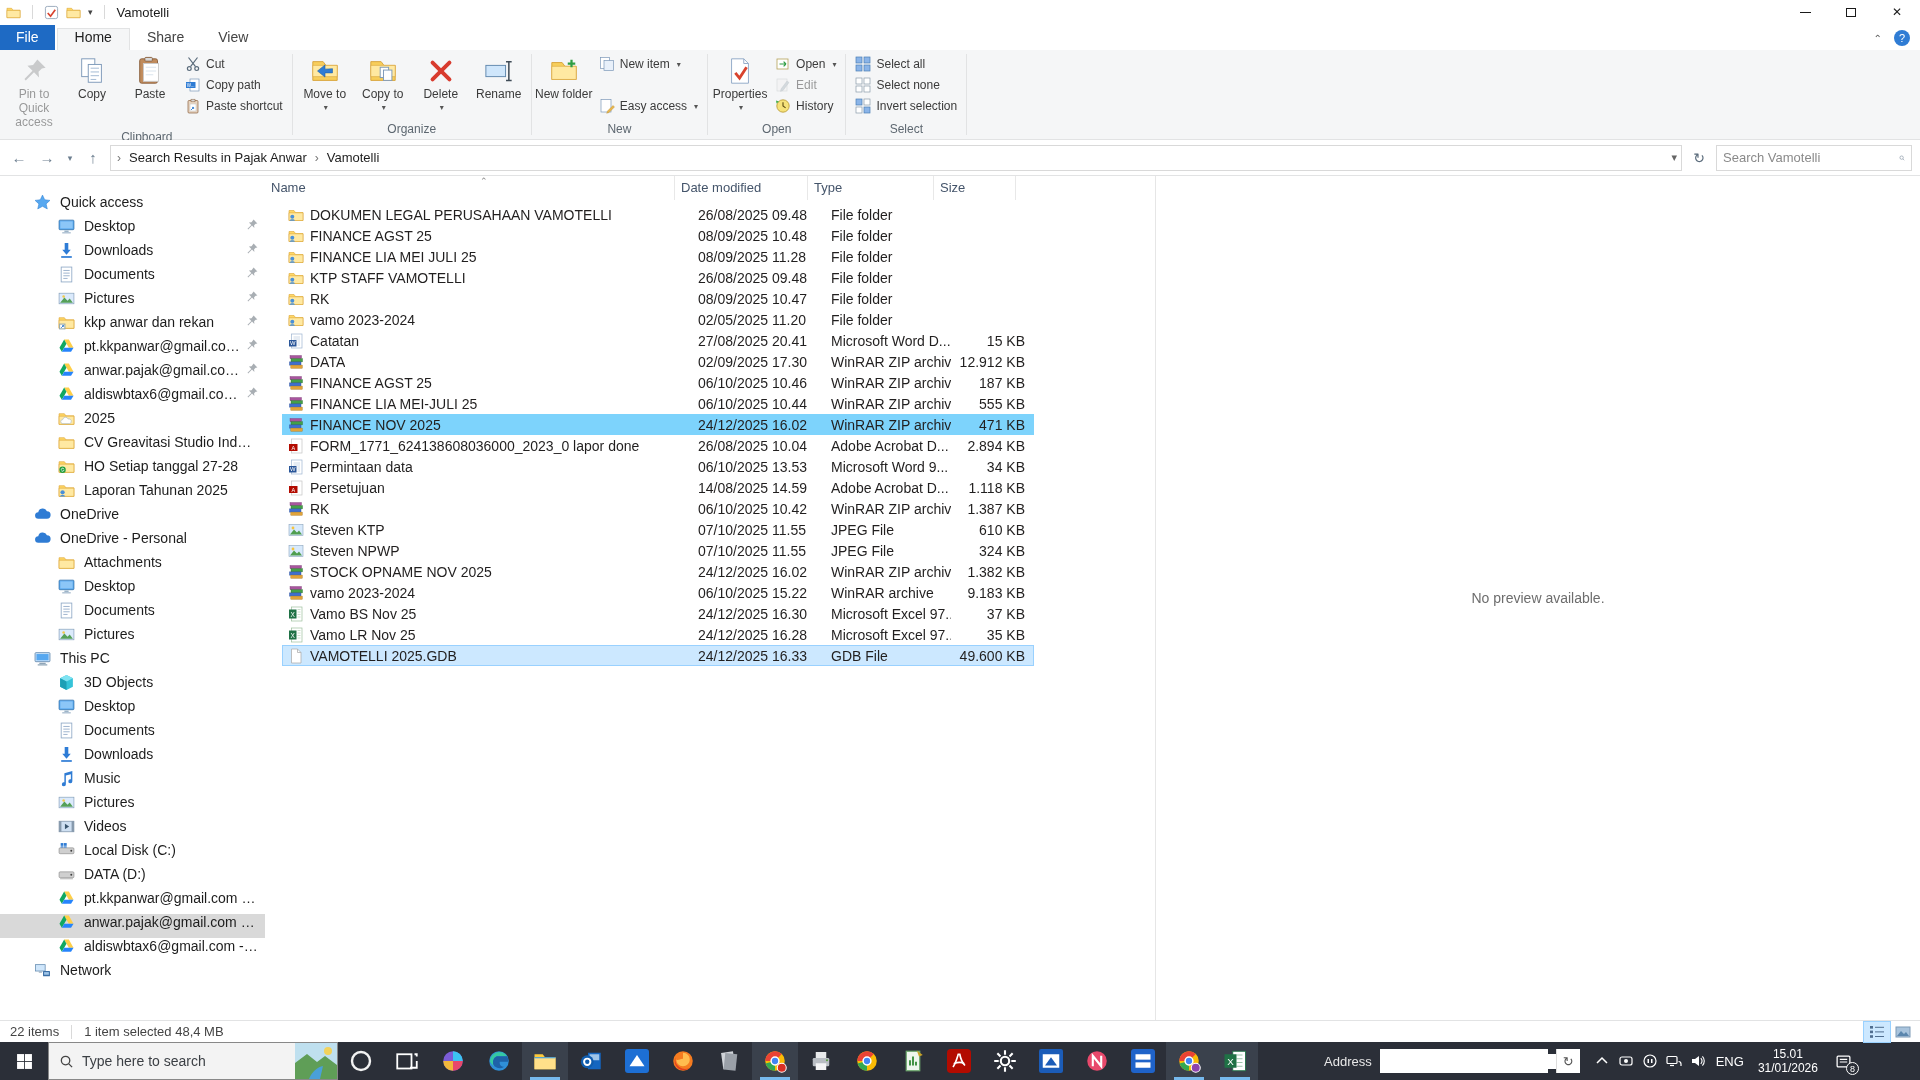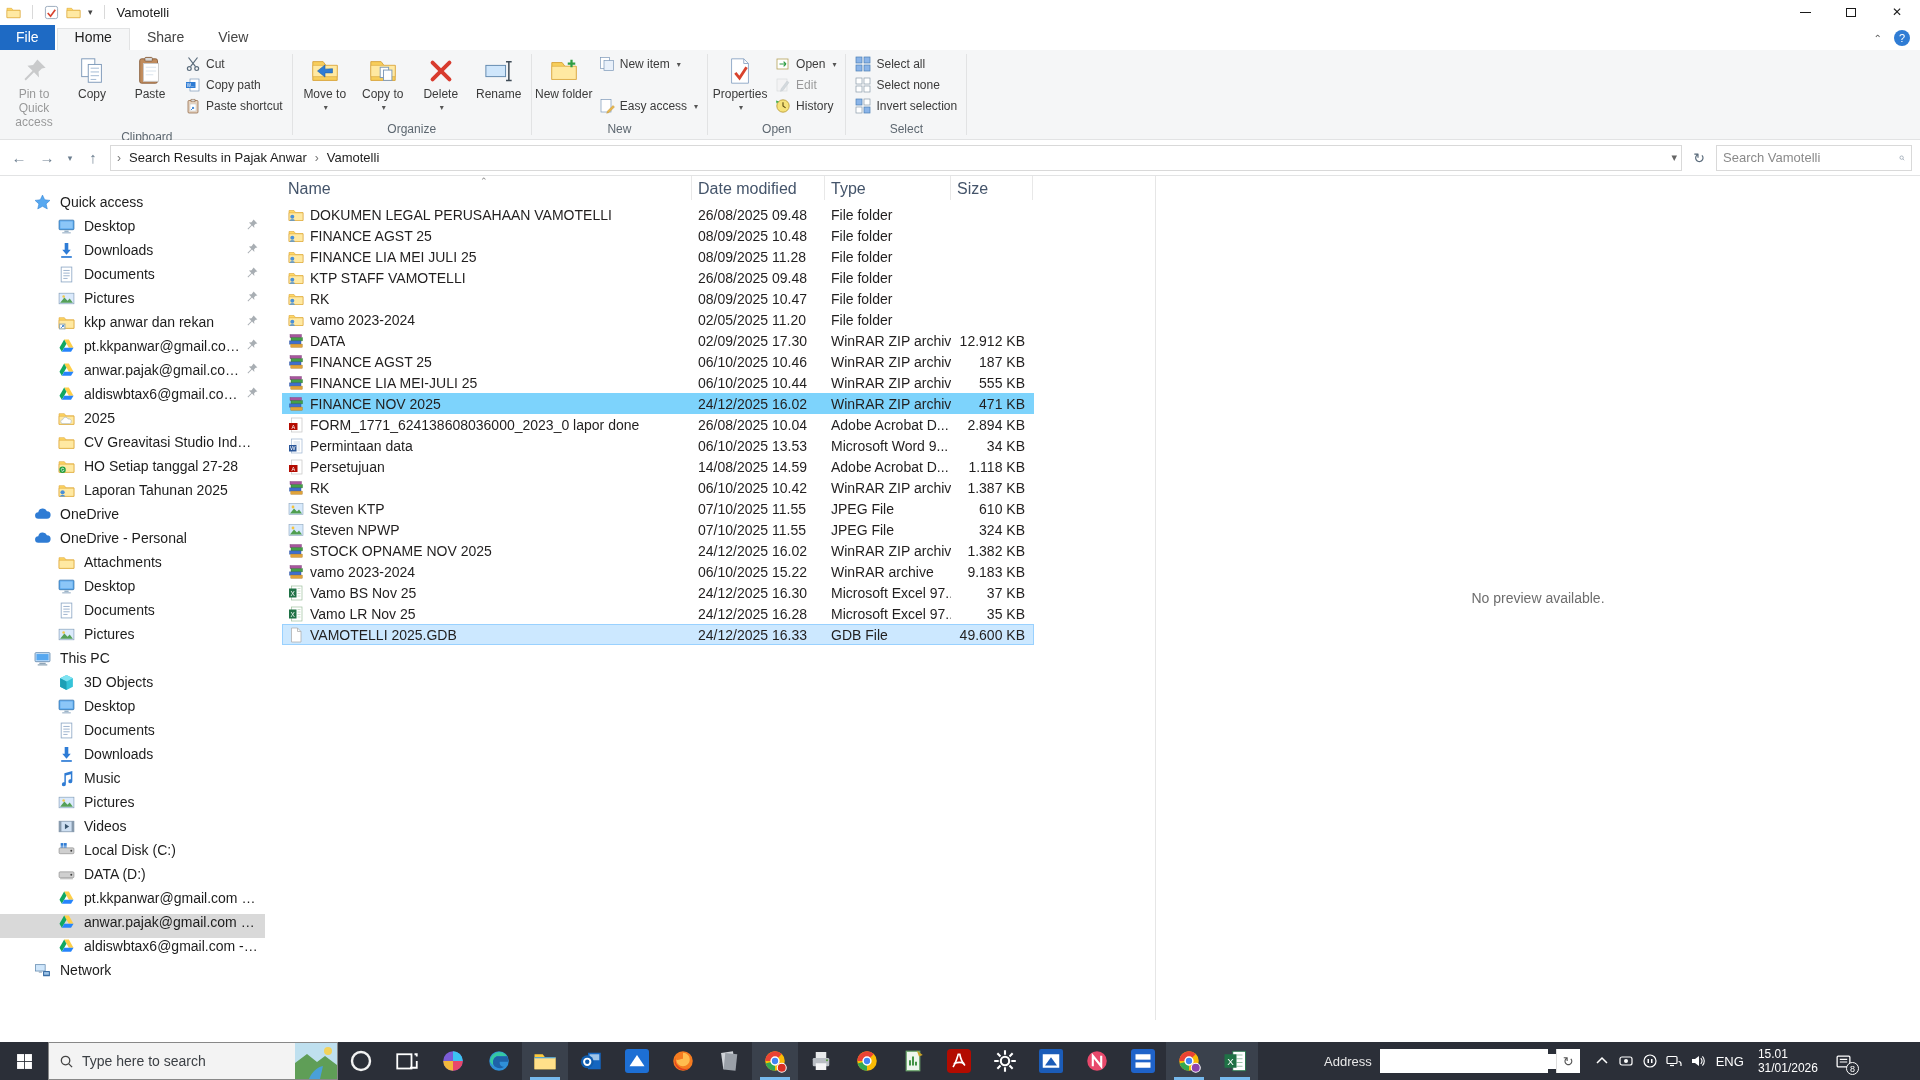--- a/index.html
+++ b/index.html
@@ -59,21 +59,21 @@
 .sbitem.d1{padding-left:58px}
 .sbitem.gap{}
 .sbitem.sel{background:#d9d9d9}
 .sbitem .ic.sb{width:17px;height:17px;margin-right:9px;flex:none;display:inline-flex}
 .sbitem .ic.sb svg{width:17px;height:17px}
 .sblabel{white-space:nowrap;overflow:hidden;text-overflow:ellipsis}
 .ic.pinr{margin-left:auto;width:14px;height:14px;opacity:.85}
 .ic.pinr svg{width:14px;height:14px}
 .content{width:890px;position:relative}
 .sortcaret{position:absolute;top:0;left:215px;font-size:9px;color:#888}
-.hdr{height:24px;display:flex;font-size:16px;color:#44546a;margin-left:17px}
+.hdr{height:24px;display:flex;font-size:13px;color:#44546a;}
 .hcell{padding:4px 6px;border-right:1px solid #e8e8e8}
 .h0{width:410px}.h1{width:133px}.h2{width:126px}.h3{width:82px}
 #rows{margin-top:4px}
 .frow{height:21px;display:flex;align-items:center;font-size:14px;color:#211f1f;margin-left:17px;width:752px}
 .frow.hover{background:#7dd3fc}
 .frow.selected{background:#cce8ff;outline:1px solid #99d1ff;outline-offset:-1px}
 .cell{padding:0 6px;white-space:nowrap;overflow:hidden}
 .c-name{width:410px;display:flex;align-items:center;gap:6px}
 .c-date{width:133px}.c-type{width:126px}
 .c-size{width:82px;text-align:right;padding-right:8px}
@@ -101,21 +101,21 @@
 .tbtn.on::after{content:"";position:absolute;left:8px;right:8px;bottom:0;height:3px;background:#76b9ed}
 .addrbar{display:flex;align-items:center;margin-left:66px;gap:8px;font-size:13px;color:#e8e8e8}
 .addrbar .ainput{width:168px;height:24px;background:#fff;border:none;display:flex;align-items:center}
 .addrbar .ainput input{flex:1;border:none;outline:none;font-size:13px;padding:0 4px;font-family:"Liberation Sans",sans-serif}
 .addrbar .adrop{color:#555;font-size:9px;padding-right:4px}
 .ago{width:24px;height:24px;background:#fff;color:#555;display:flex;align-items:center;justify-content:center;font-size:13px;border-left:1px solid #ddd}
 .tray{display:flex;align-items:center;margin-left:10px}
 .tico{width:24px;height:38px;display:flex;align-items:center;justify-content:center}
 .tico svg{width:16px;height:16px}
 .teng{font-size:13px;padding:0 6px}
-.tclock{font-size:12px;text-align:left;line-height:14px;padding:0 8px}
+.tclock{font-size:12px;text-align:center;line-height:14px;padding:0 8px}
 .tnotif{position:relative;width:36px;height:38px;display:flex;align-items:center;justify-content:center}
 .tnotif .badge{position:absolute;right:3px;bottom:5px;width:13px;height:13px;border:1px solid #fff;border-radius:50%;font-size:9px;display:flex;align-items:center;justify-content:center;background:#2b2f38}
 </style>
 </head>
 <body>
 
 <div id="win">
   <div class="titlebar">
     <div class="qat">
       <span id="qat-ic1" style="width: 15px; height: 15px; display: inline-flex;">
@@ -906,20 +906,36 @@
               <span class="fname">vamo 2023-2024</span>
             </span>
             <span class="cell c-date">02/05/2025 11.20</span>
             <span class="cell c-type">File folder</span>
             <span class="cell c-size"></span>
           </div>
           <div class="frow ">
             <span class="cell c-name">
               <span class="ic fi">
                 <svg viewBox="0 0 16 16">
+                  <rect x="3.5" y="1" width="10.5" height="14" fill="#fff" stroke="#9db4d0" stroke-width=".7"></rect>
+                  <path d="M5.5 4h6.5M5.5 6h6.5M9.5 8h2.5M9.5 10h2.5M9.5 12h2.5" stroke="#c2d1e2" stroke-width=".8"></path>
+                  <rect x="1" y="7" width="7.5" height="6.5" fill="#2a5699"></rect>
+                  <text x="4.75" y="12.3" font-size="5.8" fill="#fff" text-anchor="middle" font-family="Liberation Sans,sans-serif">W</text>
+                </svg>
+              </span>
+              <span class="fname">Catatan</span>
+            </span>
+            <span class="cell c-date">27/08/2025 20.41</span>
+            <span class="cell c-type">Microsoft Word D...</span>
+            <span class="cell c-size">15 KB</span>
+          </div>
+          <div class="frow ">
+            <span class="cell c-name">
+              <span class="ic fi">
+                <svg viewBox="0 0 16 16">
                   <rect x="2" y="1.5" width="11.5" height="3.2" fill="#a8559e" stroke="#7c3d74" stroke-width=".4"></rect>
                   <rect x="3" y="4.7" width="11.5" height="3.2" fill="#43a047" stroke="#2d7030" stroke-width=".4"></rect>
                   <rect x="1.5" y="7.9" width="11.5" height="3.2" fill="#3f6fd0" stroke="#2b4e98" stroke-width=".4"></rect>
                   <rect x="2.8" y="11.1" width="11.5" height="3.2" fill="#e0a33a" stroke="#a87722" stroke-width=".4"></rect>
                 </svg>
               </span>
               <span class="fname">DATA</span>
             </span>
             <span class="cell c-date">02/09/2025 17.30</span>
             <span class="cell c-type">WinRAR ZIP archive</span>
@@ -1143,20 +1159,45 @@
             <span class="cell c-type">GDB File</span>
             <span class="cell c-size">49.600 KB</span>
           </div>
         </div>
     </div>
     <div class="preview">
       <span>No preview available.</span>
     </div>
   </div>
 
+  <div class="statusbar">
+    <span>22 items</span>
+    <span class="sdiv"></span>
+    <span>1 item selected 48,4 MB</span>
+    <div class="viewbtns">
+      <div class="vbtn on">
+          <svg width="16" height="14" viewBox="0 0 16 14">
+            <g fill="#4f6d8f">
+              <rect x="1" y="1" width="3" height="2.6"></rect>
+              <rect x="1" y="5.6" width="3" height="2.6"></rect>
+              <rect x="1" y="10.2" width="3" height="2.6"></rect>
+            </g>
+            <g stroke="#4f6d8f">
+              <path d="M6 2.3h9M6 6.9h9M6 11.5h9"></path>
+            </g>
+          </svg>
+        </div>
+      <div class="vbtn">
+          <svg width="16" height="14" viewBox="0 0 16 14">
+            <rect x="1" y="2" width="14" height="10" fill="#a9c4dd" stroke="#7d99b5"></rect>
+            <path d="M2 11l4-5 3 3 2-2 3 4z" fill="#5b86ad"></path>
+          </svg>
+        </div>
+    </div>
+  </div>
 </div>
 
 <div class="taskbar">
   <div class="tstart">
       <svg width="17" height="17" viewBox="0 0 16 16" fill="#fff">
         <rect x="1" y="1" width="6.6" height="6.6"></rect>
         <rect x="8.4" y="1" width="6.6" height="6.6"></rect>
         <rect x="1" y="8.4" width="6.6" height="6.6"></rect>
         <rect x="8.4" y="8.4" width="6.6" height="6.6"></rect>
       </svg>

